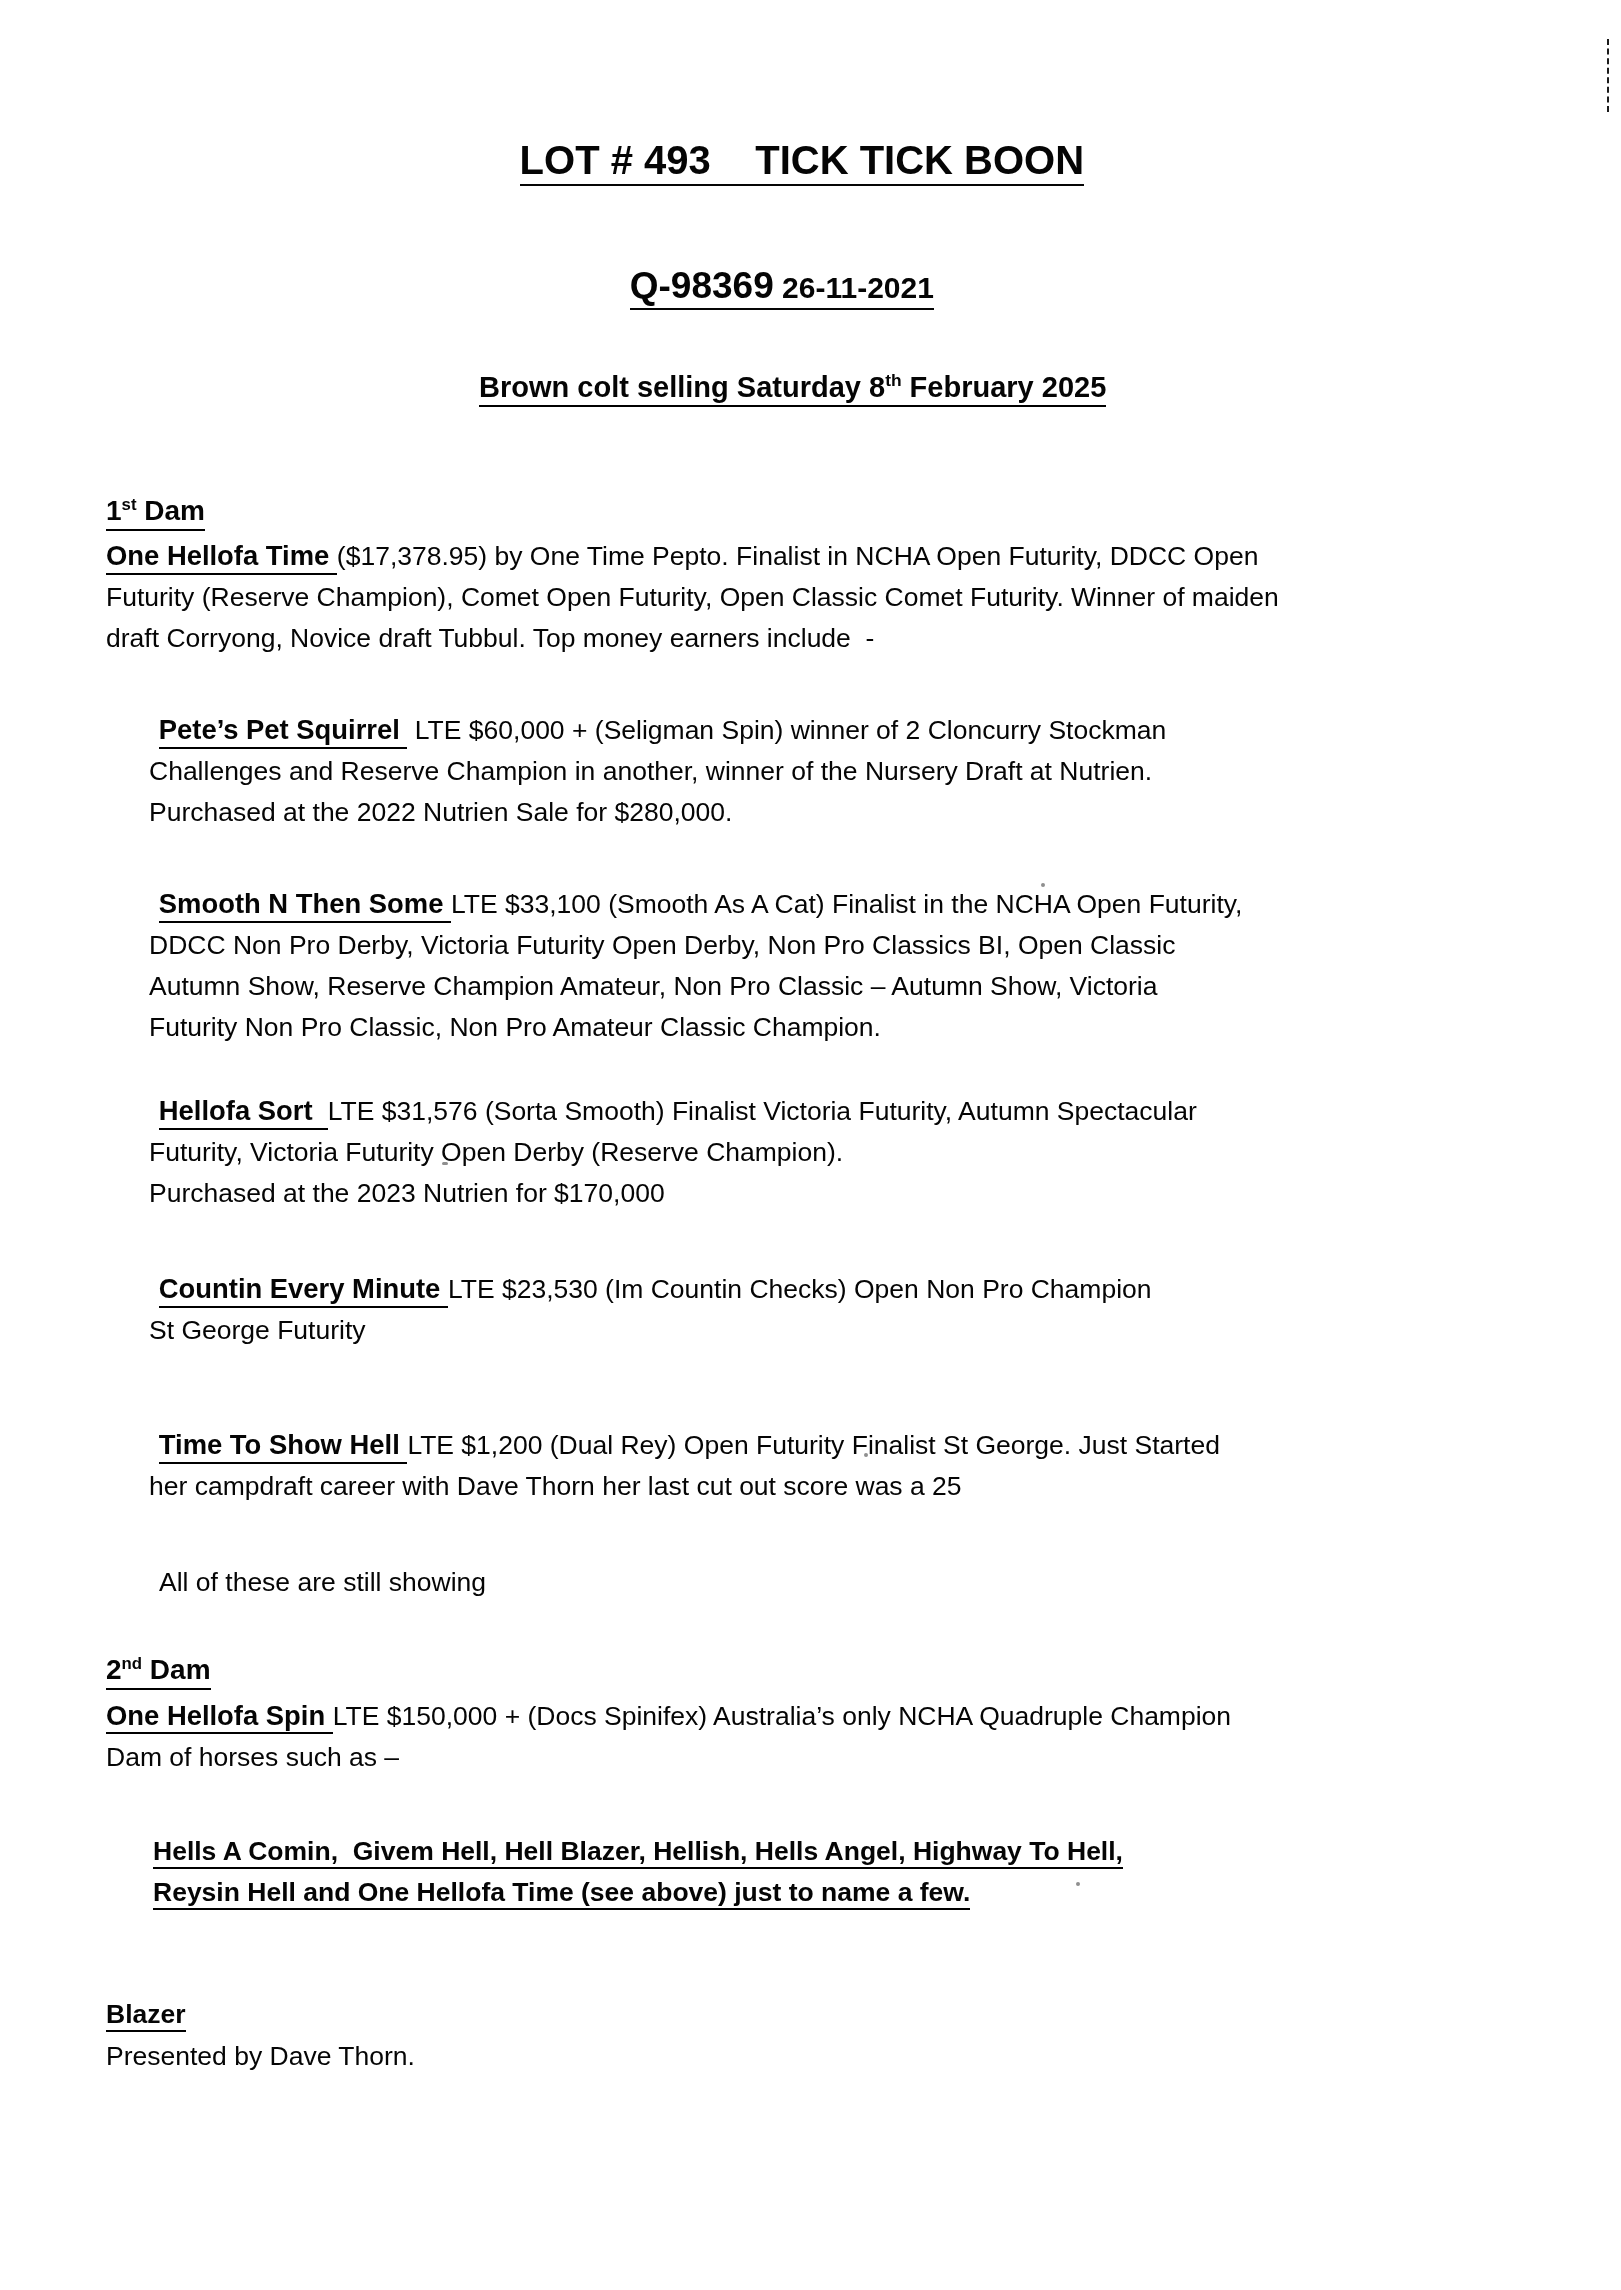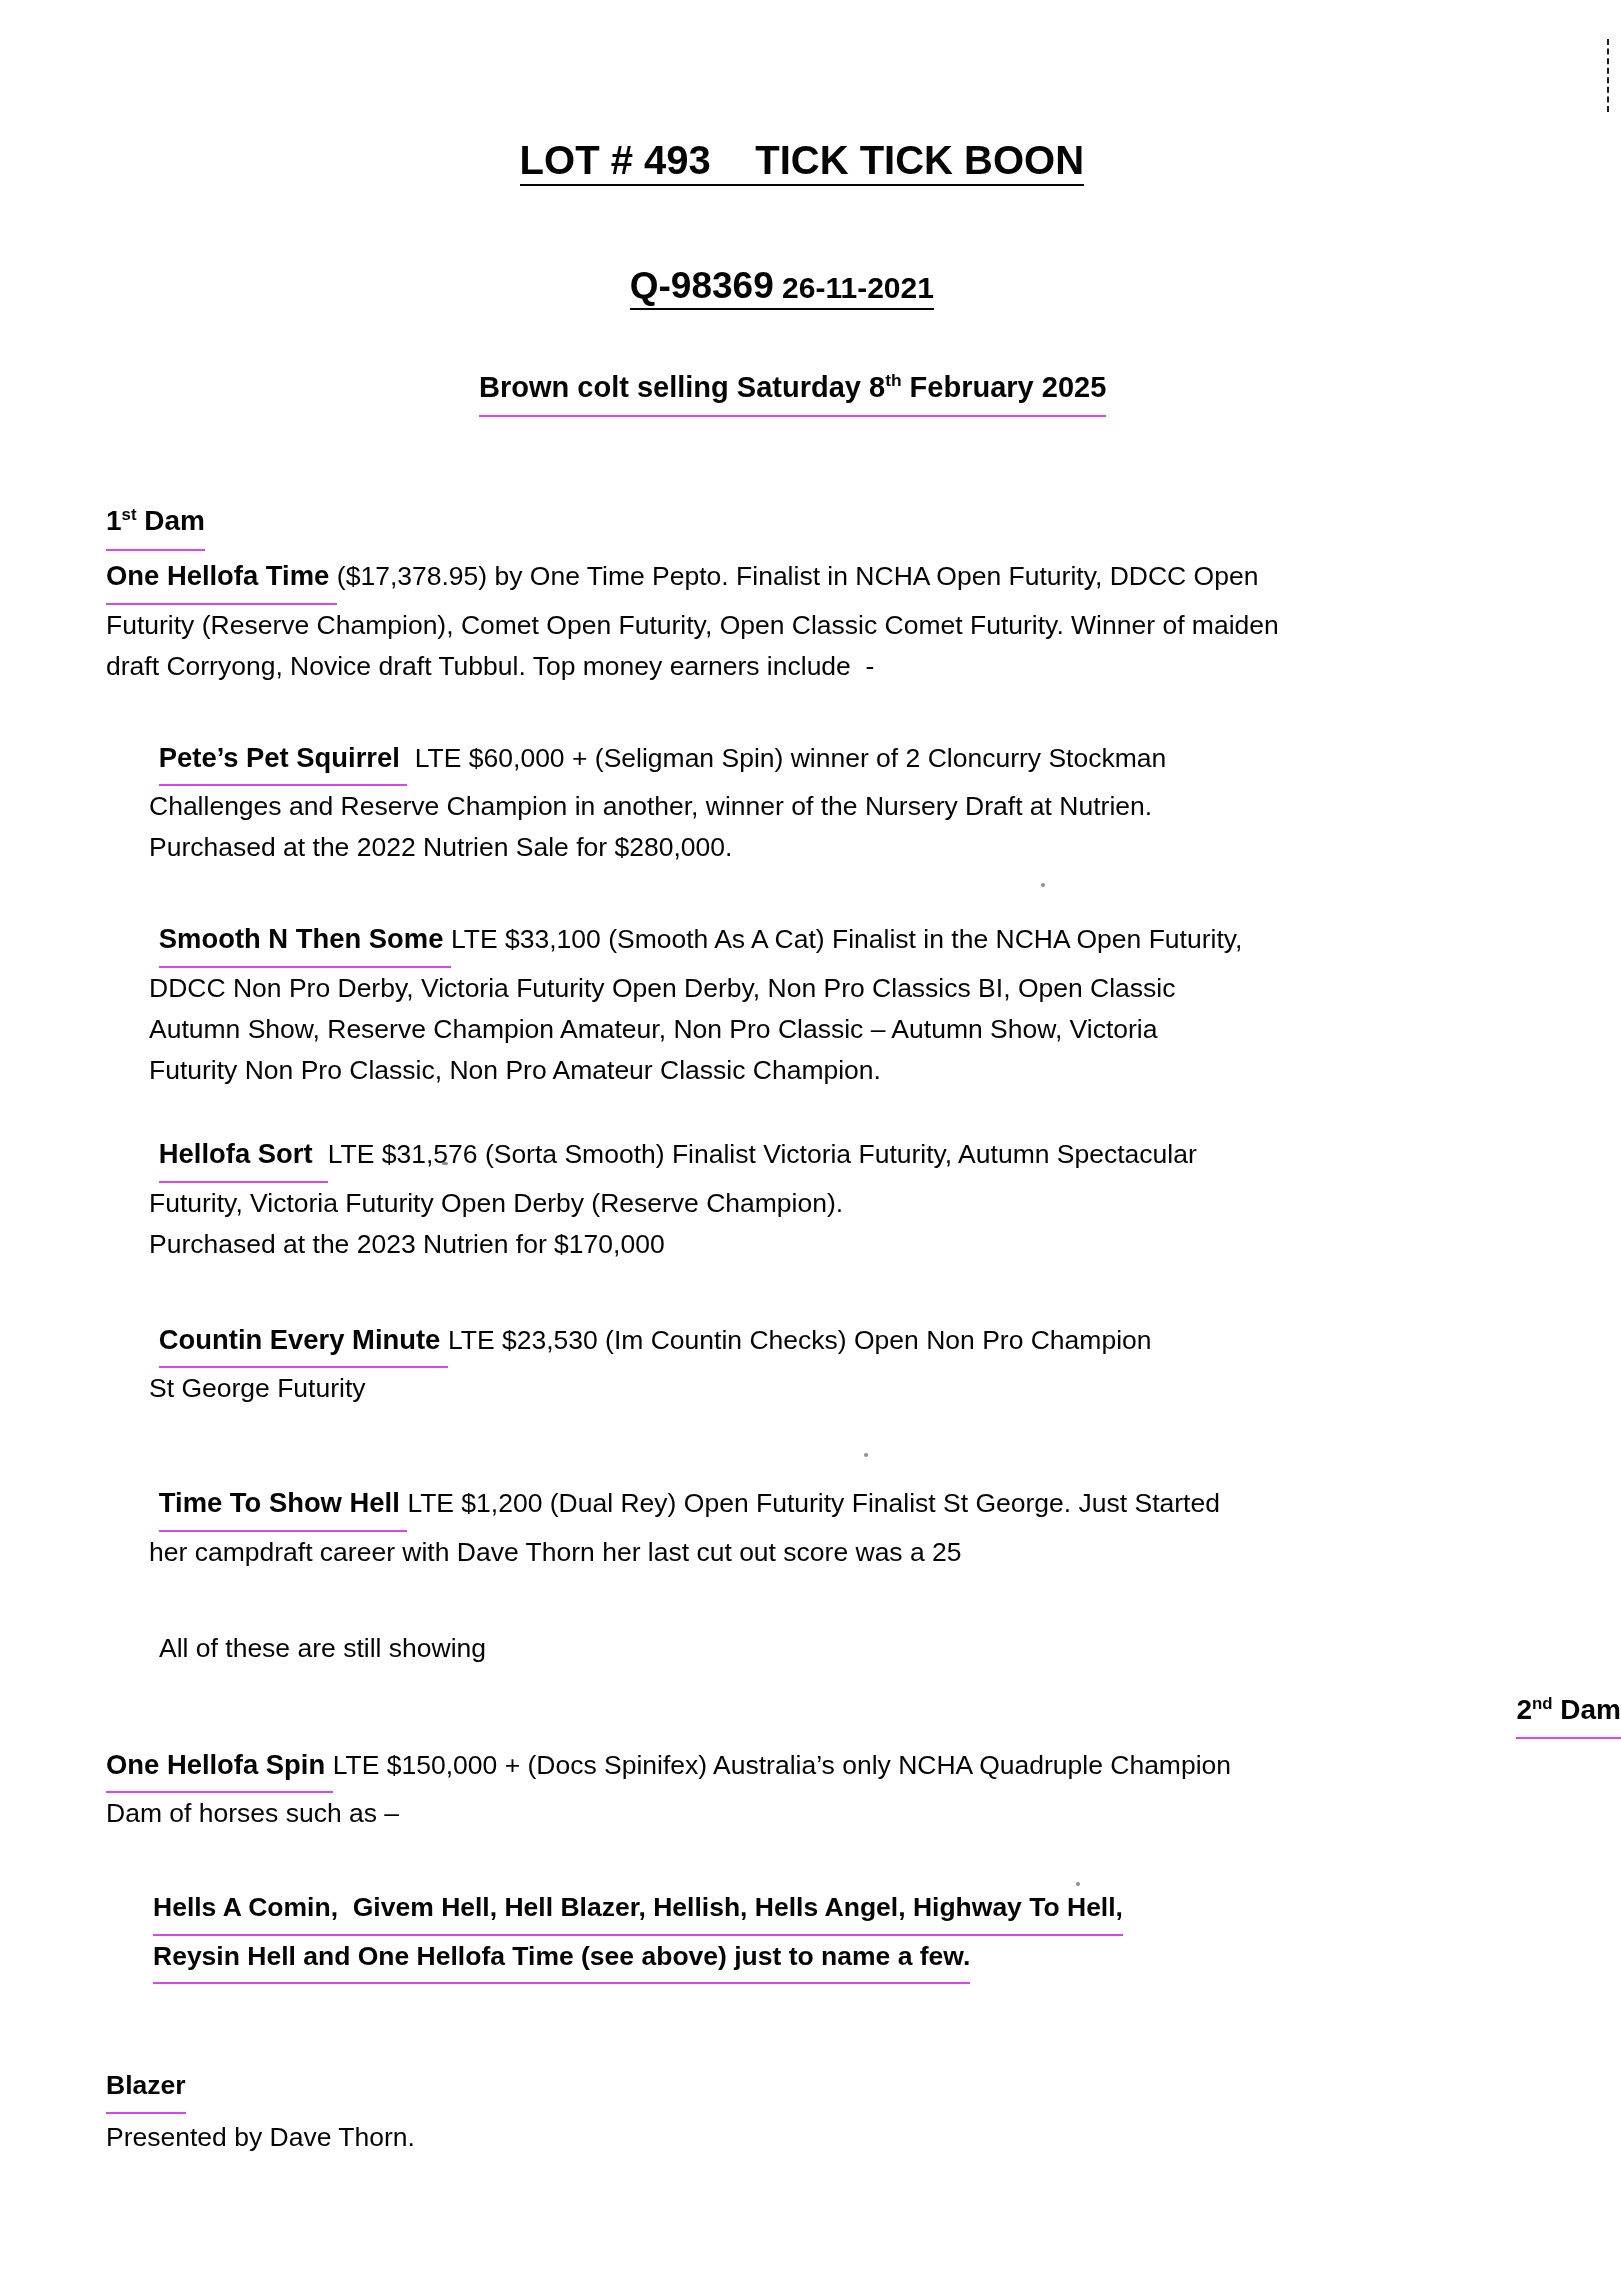--- a/index.html
+++ b/index.html
@@ -15,21 +15,21 @@
 
   
   .header { padding-top:92px; width:1333px; margin-left:102px; text-align:center; }
   .title-line { font-size:40px; font-weight:700; white-space:pre-wrap; }
   .reg-line  { margin-top:15.7px; white-space:pre-wrap; }
   .reg-big   { font-size:37px; font-weight:700;text-align:right; }
   .reg-date  { font-size:30px; font-weight:700; }
   .sale-line { margin-top:9.8px; font-size:29px; font-weight:700; white-space:pre-wrap; }
 
   .ul3 { display:inline-block; border-bottom:2.9px solid #050505; line-height:1.15; padding-bottom:1px; }
-  .ul2 { display:inline-block; border-bottom:2px solid #d946ef; line-height:1.15; padding-bottom:11px; }
+  .ul2 { display:inline-block; border-bottom:2px solid #000000; line-height:1.15; padding-bottom:1px; }
 
   sup { font-size:0.6em; vertical-align:super; line-height:0; }
 
   
   .h-dam { margin:55px 0 0 106px; font-size:28px; font-weight:700; }
   .para  { margin-left:106px; margin-top:5.9px; }
   .pline { font-size:26.5px; line-height:41px; white-space:pre-wrap; }
   .name  { font-weight:700; font-size:27.4px; }
 
   .progeny   { margin-left:149px; margin-top:51px; }
@@ -113,21 +113,21 @@
     <div class="pline">St George Futurity</div>
   </div>
 
   <div class="progeny gap-lg">
     <div class="pline first"><span class="name ul2">Time To Show Hell </span><span>LTE $1,200 (Dual Rey) Open Futurity Finalist St George. Just Started</span></div>
     <div class="pline">her campdraft career with Dave Thorn her last cut out score was a 25</div>
   </div>
 
   <div class="footnote">All of these are still showing</div>
 
-  <div class="h-dam" style="margin-top:25px;text-align:right;">
+  <div class="h-dam" style="margin-top:51px;">
     <span class="ul2"><span>2</span><sup>nd</sup><span> Dam</span></span>
   </div>
 
   <div class="para">
     <div class="pline"><span class="name ul2">One Hellofa Spin </span><span>LTE $150,000 + (Docs Spinifex) Australia’s only NCHA Quadruple Champion</span></div>
     <div class="pline">Dam of horses such as –</div>
   </div>
 
   <div class="notable">
     <div class="pline"><span class="ul2">Hells A Comin,  Givem Hell, Hell Blazer, Hellish, Hells Angel, Highway To Hell,</span></div>

